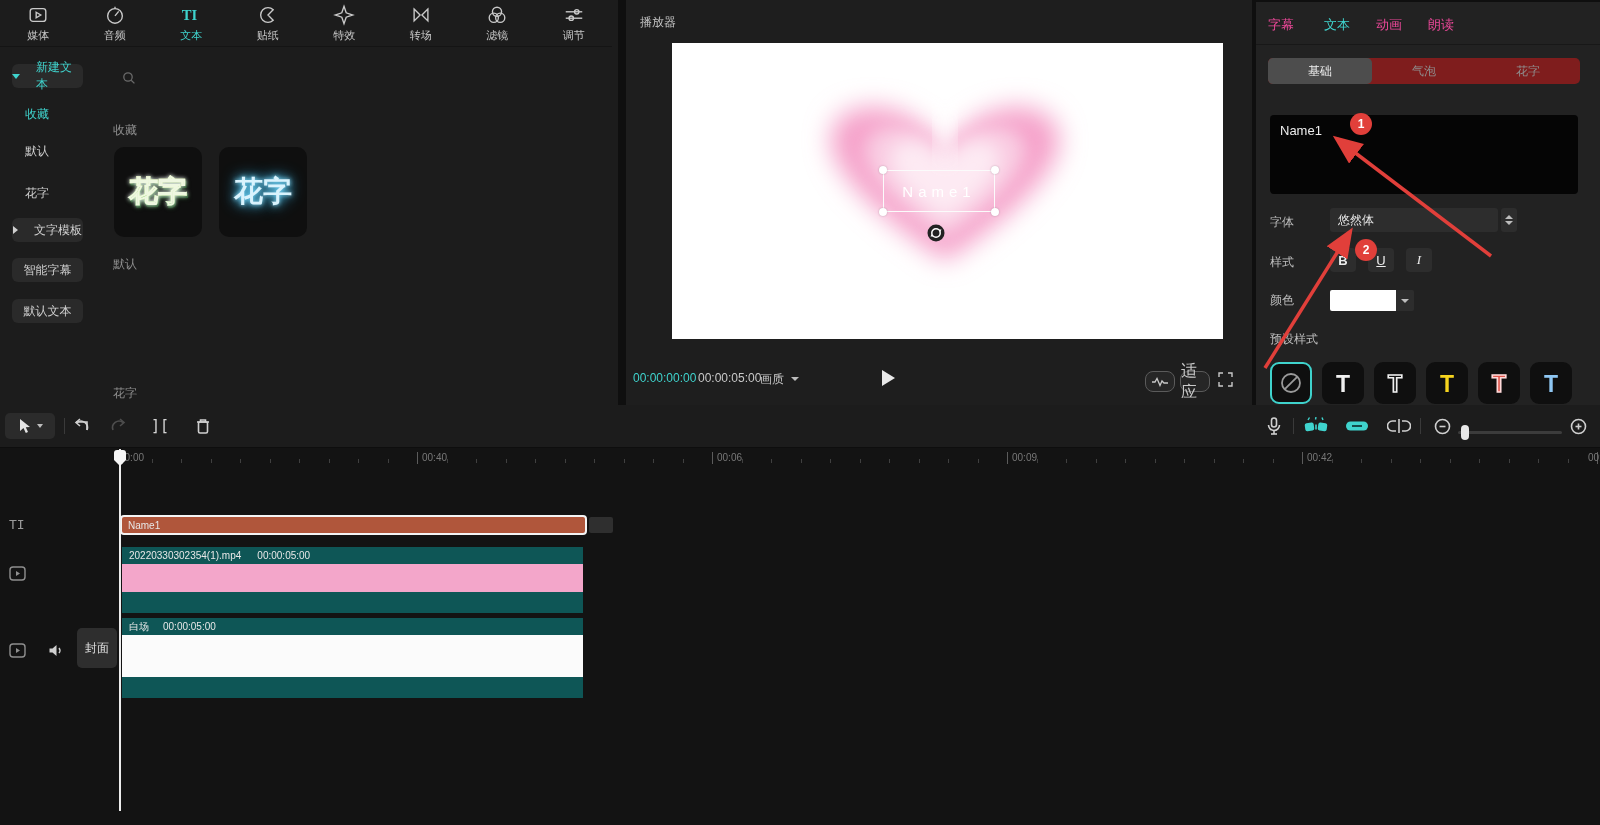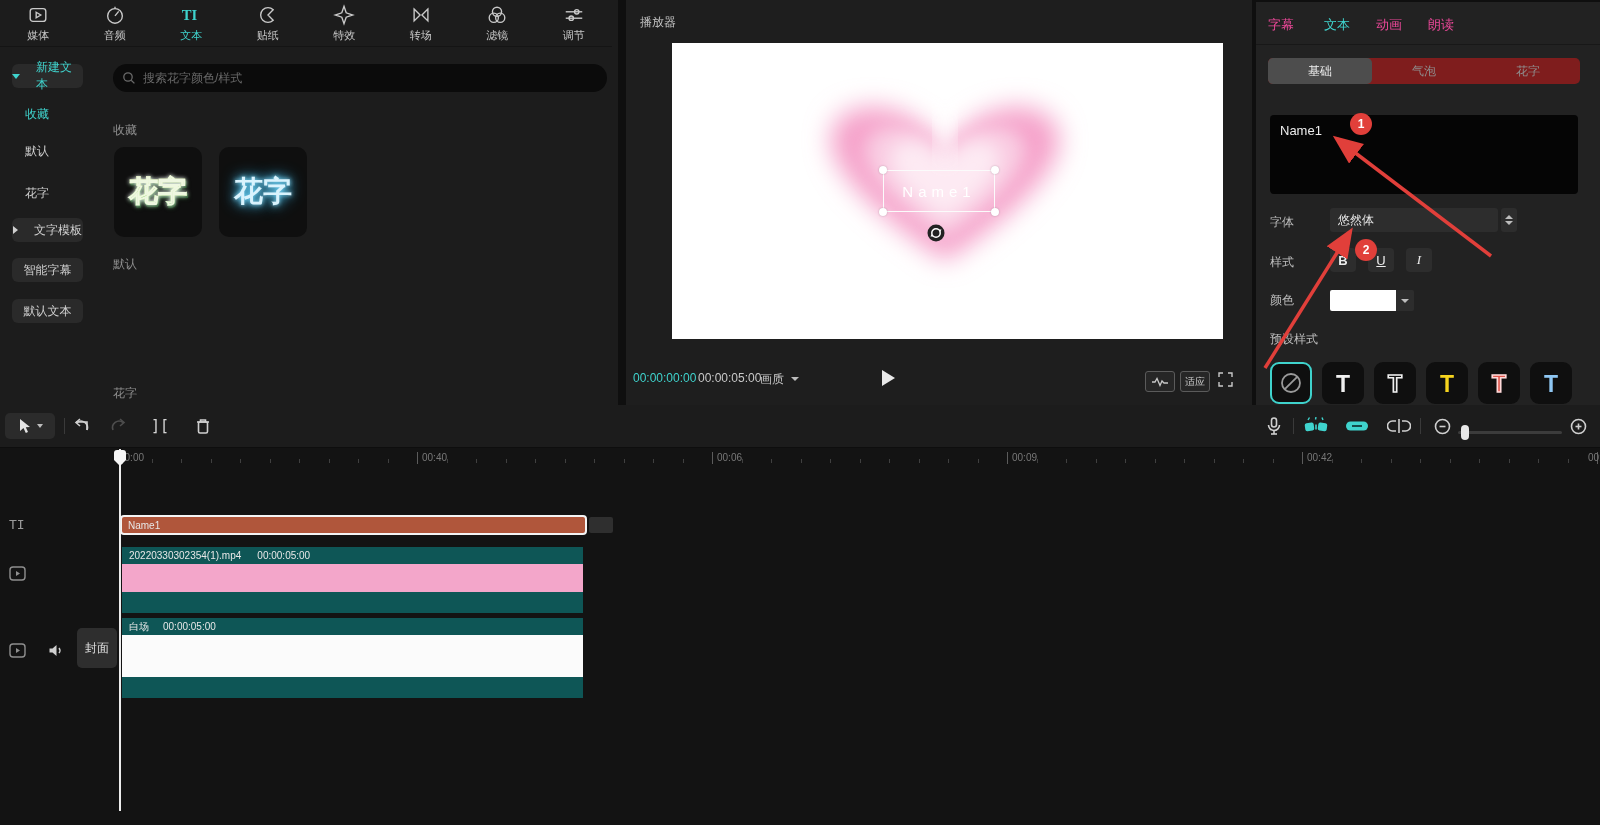--- a/index.html
+++ b/index.html
@@ -32,21 +32,21 @@
   .thumb{background:#0f0f0f;border-radius:10px;cursor:pointer;display:flex;align-items:center;justify-content:center;}
   .huazi-green{font-size:29px;font-weight:bold;background:linear-gradient(180deg,#d8f08a 15%,#7ecb4a 60%,#2fa84e 100%);-webkit-background-clip:text;background-clip:text;color:transparent;-webkit-text-stroke:1px #eef7e0;filter:drop-shadow(0 0 2px #ffffff) drop-shadow(1px 2px 0px #1a4d20);}
   .huazi-blue{font-size:29px;font-weight:bold;color:#d9f3fd;text-shadow:0 0 10px #55c9f2,0 0 4px #9fe2fa,0 0 16px #2fb4ec;}
   
   .canvas{left:672px;top:43px;width:551px;height:296px;background:#ffffff;overflow:hidden;}
   .sel-box{position:absolute;left:211px;top:127px;width:110px;height:40px;border:1.5px solid #fbfbfb;}
   .handle{position:absolute;width:8px;height:8px;border-radius:50%;background:#ffffff;box-shadow:0 0 2px rgba(0,0,0,.25);}
   .overlay-text{position:absolute;left:0;top:0;width:100%;height:100%;display:flex;align-items:center;justify-content:center;color:#ffffff;font-size:15px;letter-spacing:5px;font-weight:500;}
   .pctl{font-size:12px;color:#c9c9c9;}
   .play-btn{width:0;height:0;border-top:8px solid transparent;border-bottom:8px solid transparent;border-left:13px solid #e8e8e8;cursor:pointer;}
-  .mini-box{border:1px solid #5b5b5b;border-radius:3px;color:#c9c9c9;font-size:10px;display:flex;align-items:center;justify-content:center;cursor:pointer;background:#262626;}
+  .mini-box{border:1px solid #5b5b5b;border-radius:8px;color:#c9c9c9;font-size:16px;display:flex;align-items:center;justify-content:center;cursor:pointer;background:#262626;}
   
   .insp-tab{font-size:13px;color:#ec4899;cursor:pointer;}
   .insp-tab.active{color:#3fd3cd;}
   .seg-bar{left:12px;top:56px;width:312px;height:26px;background:#7f1d1d;border-radius:5px;display:flex;}
   .seg{flex:1;display:flex;align-items:center;justify-content:center;font-size:12px;color:#8f8f8f;cursor:pointer;border-radius:5px;}
   .seg.active{background:#4d4d4d;color:#f0f0f0;}
   .text-area{left:14px;top:113px;width:308px;height:79px;background:#050505;border-radius:4px;font-size:13px;color:#ececec;padding:8px 10px;box-sizing:border-box;cursor:text;}
   .fld-lbl{font-size:12px;color:#bdbdbd;}
   .font-box{left:74px;top:206px;width:168px;height:24px;background:#2d2d2d;border-radius:3px;display:flex;align-items:center;padding-left:8px;font-size:12px;color:#e8e8e8;box-sizing:border-box;cursor:pointer;}
   .stepper{left:245px;top:206px;width:16px;height:24px;background:#2d2d2d;border-radius:3px;display:flex;flex-direction:column;align-items:center;justify-content:center;gap:2px;cursor:pointer;}
@@ -153,21 +153,20 @@
       <span class="caret-right"></span>
       <span>文字模板</span>
     </div>
     <div class="abs side-box" style="left:12px;top:258px;width:71px;height:24px;">
       <span>智能字幕</span>
     </div>
     <div class="abs side-box" style="left:12px;top:299px;width:71px;height:24px;">
       <span>默认文本</span>
     </div>
 
-    <input class="abs search" placeholder="搜索花字颜色/样式" style="">
     <svg class="abs" style="left:122px;top:71px;" width="14" height="14" viewBox="0 0 14 14">
         <circle cx="6" cy="6" r="4.2" stroke="#6a6a6a" fill="none" stroke-width="1.3"></circle>
         <path d="M9.2 9.2 L12.4 12.4" stroke="#6a6a6a" stroke-width="1.3"></path>
       </svg>
     <div class="abs section-lbl" style="left:113px;top:122px;">收藏</div>
     <div class="abs thumb" style="left:114px;top:147px;width:88px;height:90px;">
       <span class="huazi-green">花字</span>
     </div>
     <div class="abs thumb" style="left:219px;top:147px;width:88px;height:90px;">
       <span class="huazi-blue">花字</span>

